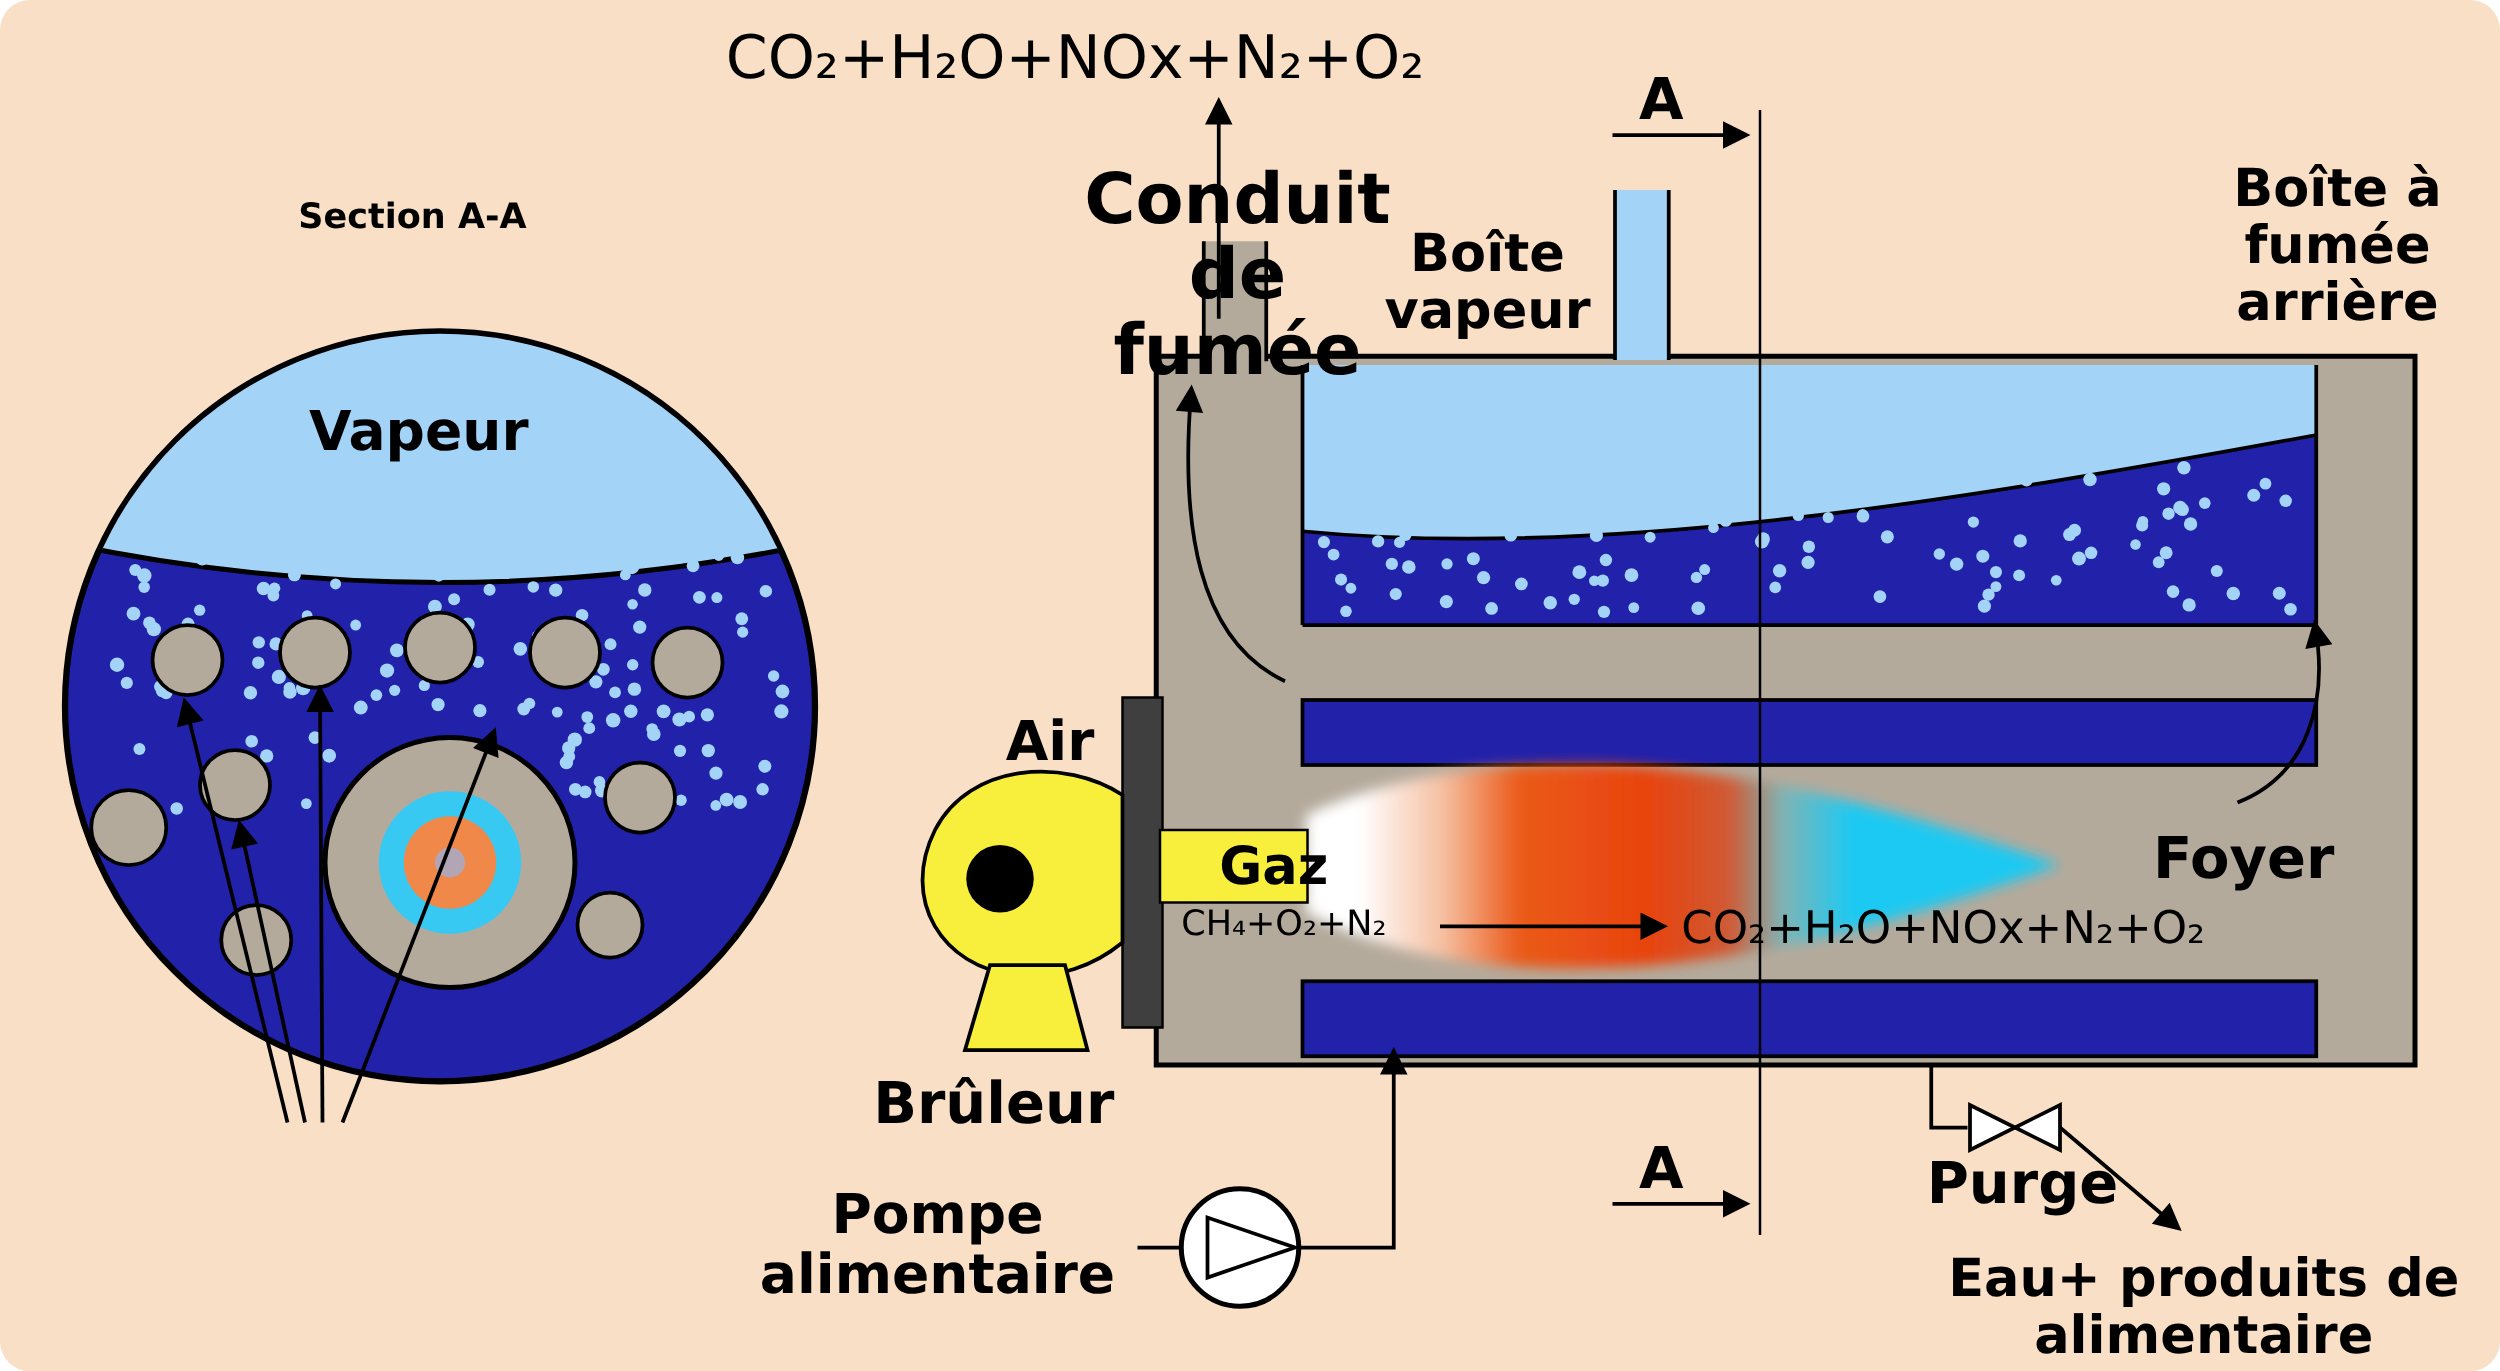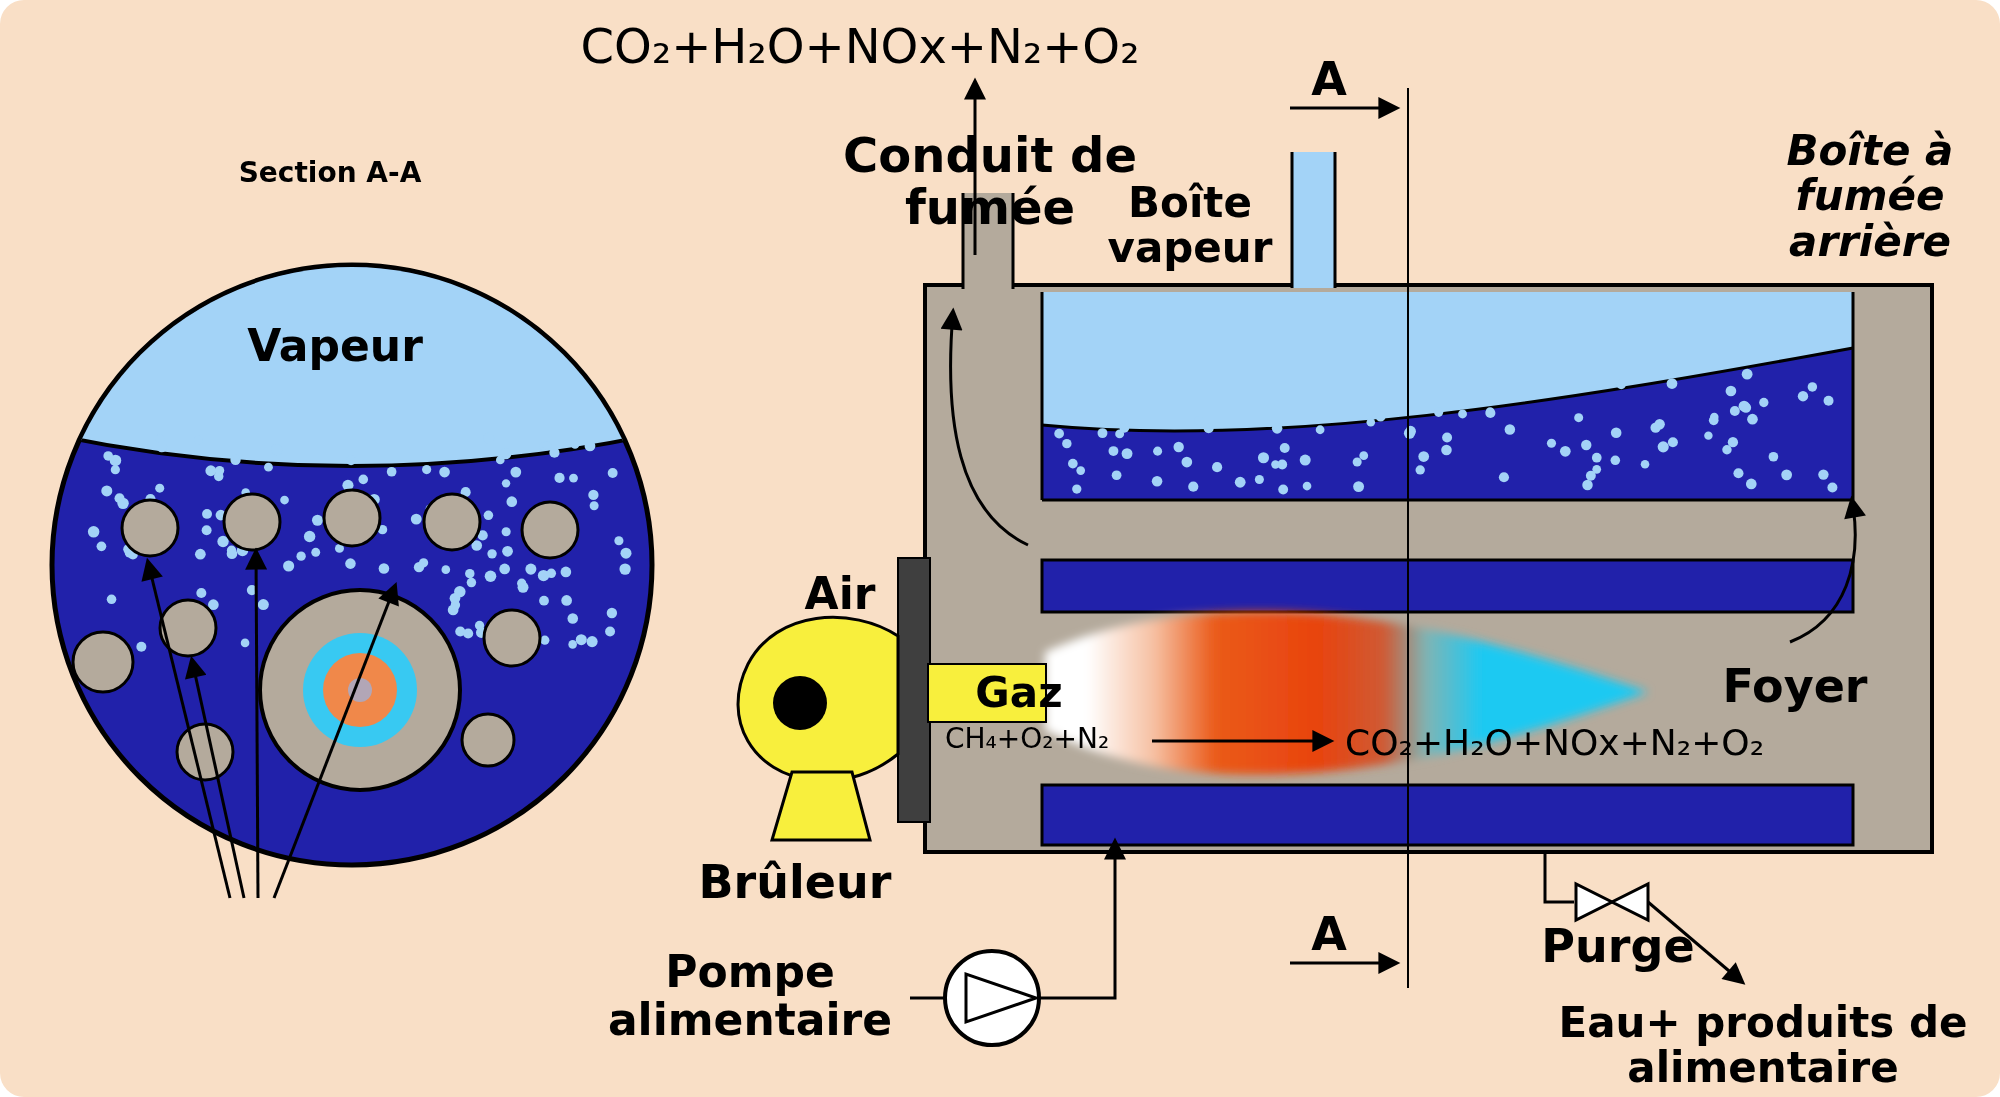--- a/index.html
+++ b/index.html
@@ -324,26 +324,26 @@
     <path d="M1039,998 H1115 V842" fill="none" stroke="#000" stroke-width="3" marker-end="url(#ah)"></path>
 
     <path d="M1545,852 V902 H1574" fill="none" stroke="#000" stroke-width="3"></path>
     <path d="M1576,884 L1576,920 L1612,902 Z" fill="#fff" stroke="#000" stroke-width="3"></path>
     <path d="M1648,884 L1648,920 L1612,902 Z" fill="#fff" stroke="#000" stroke-width="3"></path>
     <line x1="1648" y1="902" x2="1742" y2="982" stroke="#000" stroke-width="3" marker-end="url(#ah)"></line>
   </g>
 </svg>
 
 <div class="formula" style="left:520px;top:18px;width:680px;text-align:center;font-size:48px;">CO₂+H₂O+NOx+N₂+O₂</div>
-<div class="lbl" style="left:820px;top:130px;width:340px;font-size:48px;">Conduit de
+<div class="lbl" style="left:820px;top:130px;width:340px;font-size:56px;">Conduit de
 fumée</div>
 <div class="lbl" style="left:1060px;top:180px;width:260px;font-size:42px;">Boîte
 vapeur</div>
 <div class="lbl" style="left:1294px;top:55px;width:70px;font-size:46px;">A</div>
-<div class="lbl" style="left:1745px;top:128px;width:250px;font-size:42px;font-style:italic;">Boîte à
+<div class="lbl" style="left:1745px;top:128px;width:250px;font-size:42px;">Boîte à
 fumée
 arrière</div>
 
 <div class="lbl" style="left:130px;top:158px;width:400px;font-size:28px;">Section A-A</div>
 <div class="lbl" style="left:205px;top:322px;width:260px;font-size:44px;">Vapeur</div>
 
 <div class="lbl" style="left:775px;top:570px;width:130px;font-size:44px;">Air</div>
 <div class="lbl" style="left:928px;top:664px;width:118px;height:58px;line-height:58px;font-size:42px;padding-left:32px;">Gaz</div>
 <div class="lbl" style="left:640px;top:858px;width:310px;font-size:46px;">Brûleur</div>
 <div class="lbl" style="left:1690px;top:662px;width:210px;font-size:46px;">Foyer</div>

